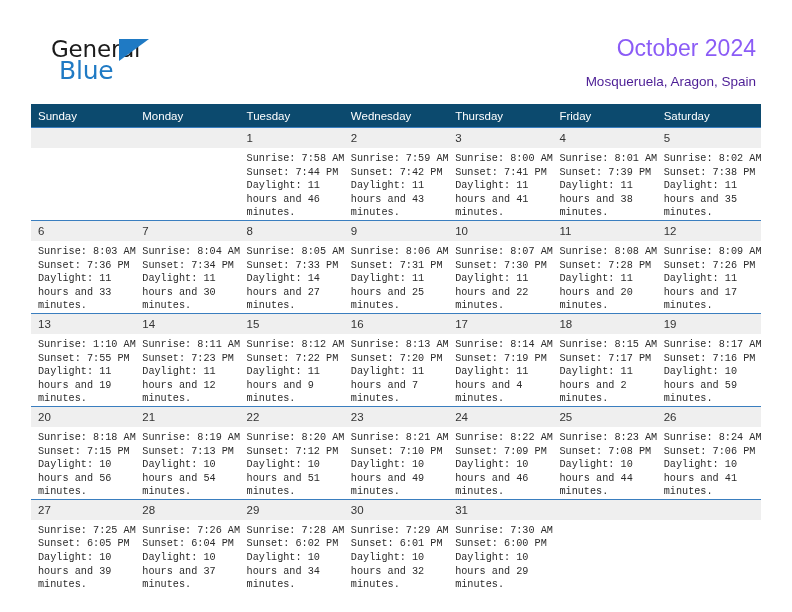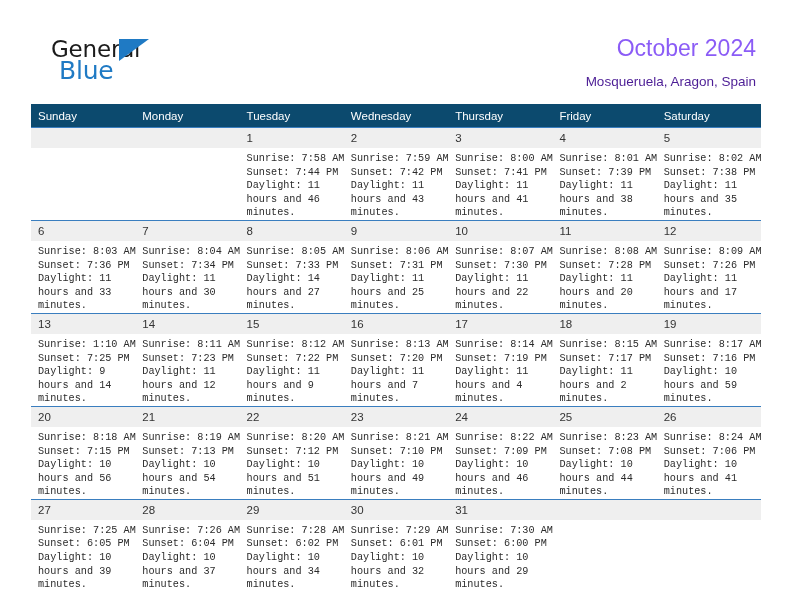--- a/index.html
+++ b/index.html
@@ -281,22 +281,22 @@
               <div>Sunset: 7:26 PM</div>
               <div class="daylight">Daylight: 11 hours and 17 minutes.</div>
             </div>
           </td>
         </tr>
         <tr class="week">
           <td>
             <div class="daynum">13</div>
             <div class="details">
               <div>Sunrise: 1:10 AM</div>
-              <div>Sunset: 7:25 PM</div>
-              <div class="daylight">Daylight: 9 hours and 14 minutes.</div>
+              <div>Sunset: 7:55 PM</div>
+              <div class="daylight">Daylight: 11 hours and 19 minutes.</div>
             </div>
           </td>
           <td>
             <div class="daynum">14</div>
             <div class="details">
               <div>Sunrise: 8:11 AM</div>
               <div>Sunset: 7:23 PM</div>
               <div class="daylight">Daylight: 11 hours and 12 minutes.</div>
             </div>
           </td>

